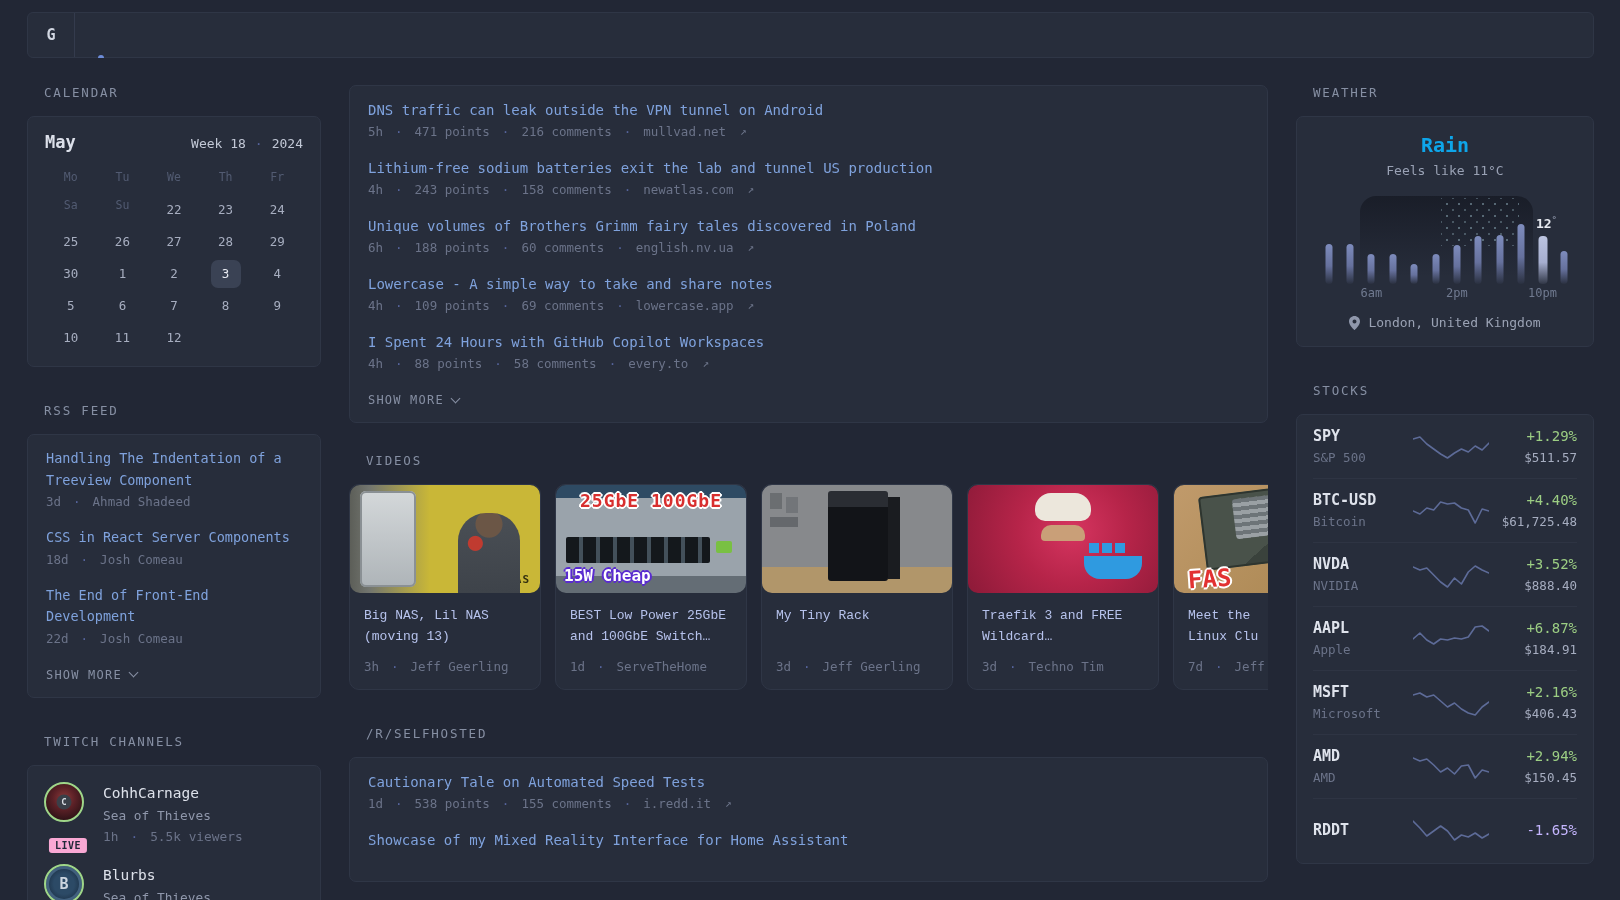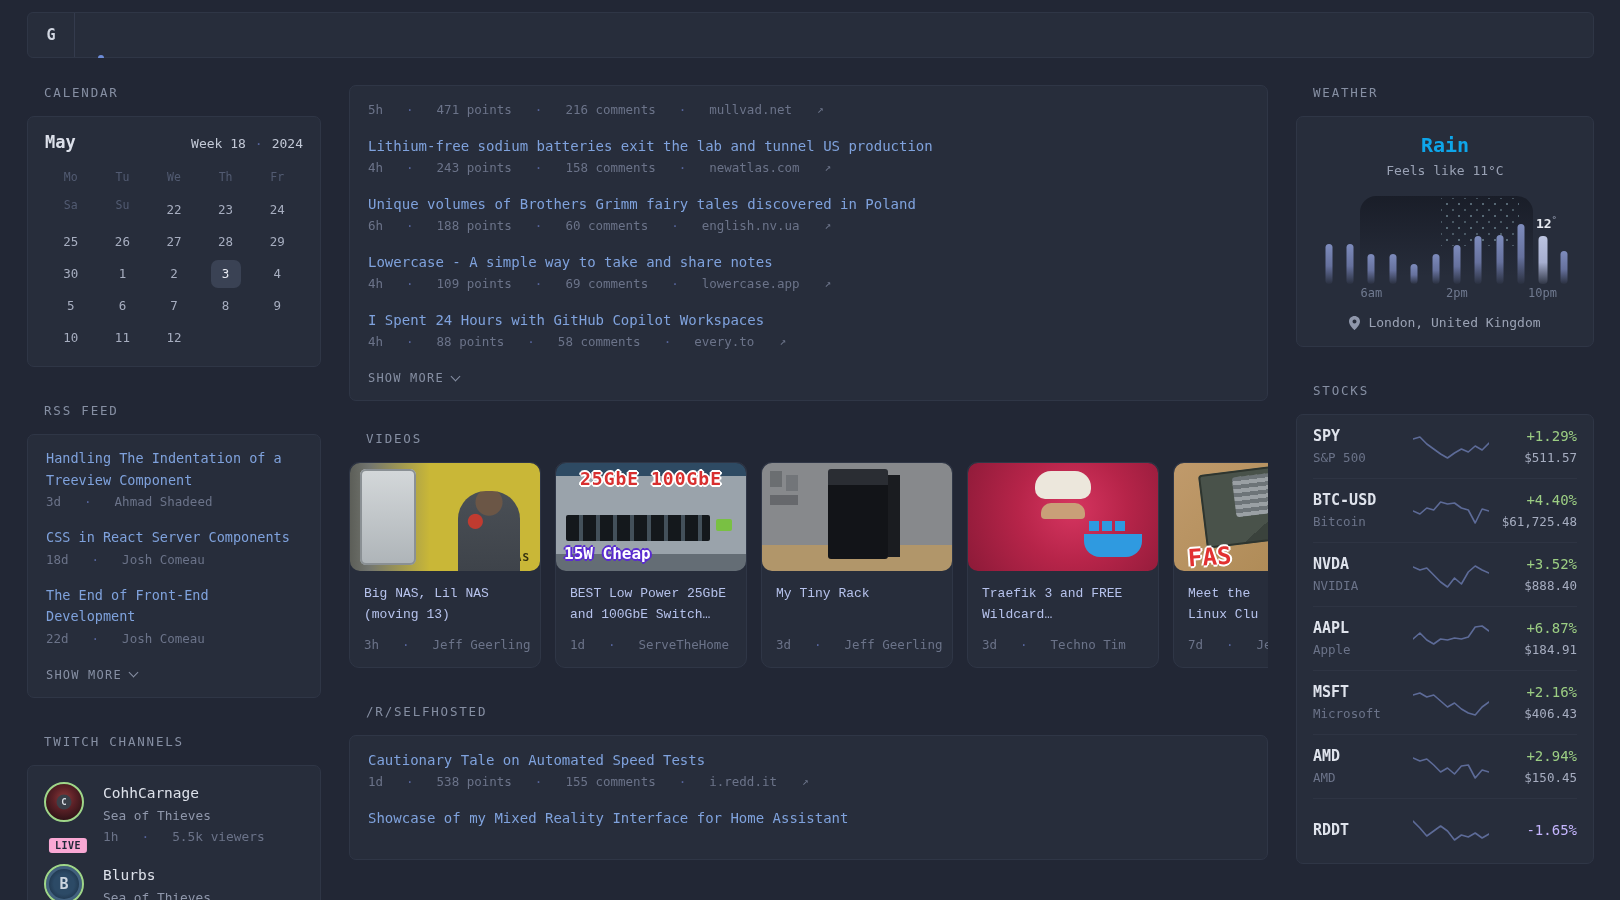--- a/index.html
+++ b/index.html
@@ -30,21 +30,21 @@
   
   .main { display:grid; grid-template-columns:294px 919px 298px; column-gap:28px;
     margin-top:27px; align-items:start; }
   section { margin-top:36px; }
   section:first-child { margin-top:0; }
   .section-label { font-size:12.5px; letter-spacing:1.8px; color:#868fa3;
     margin:0 0 16px 17px; font-weight:400; }
   .card { background:#272d3b; border:1px solid #2f3646; border-radius:7px; }
 
   
-  .meta { display:flex; align-items:flex-end; gap:23px; font-size:12.5px; color:#6b7389;
+  .meta { display:flex; align-items:flex-end; gap:12px; font-size:12.5px; color:#6b7389;
     line-height:20px; margin-top:1px; white-space:nowrap; }
   .dot { color:#56649c; }
   .arrow { font-size:11px; margin-left:2px; color:#6b7389; }
 
   .show-more { display:inline-flex; align-items:center; gap:8px; font-size:12px;
     letter-spacing:1.2px; color:#8era; color:#868fa3; margin-top:4px; cursor:pointer; }
   .chev { width:7px; height:7px; border-right:1.6px solid currentColor;
     border-bottom:1.6px solid currentColor; transform:rotate(45deg); margin-top:-4px; }
 
   
@@ -383,20 +383,21 @@
           </div>
       </section>
     </div>
 
     <div class="col">
 
       <section>
         <div class="card list-card">
           
           <div class="post">
+              <a class="post-title">DNS traffic can leak outside the VPN tunnel on Android</a>
               <div class="meta">
                 <span>5h</span>
                 <span class="dot">·</span>
                 <span>471 points</span>
                 <span class="dot">·</span>
                 <span>216 comments</span>
                 <span class="dot">·</span>
                 <span>mullvad.net</span>
                 <span class="arrow">↗</span>
               </div>

